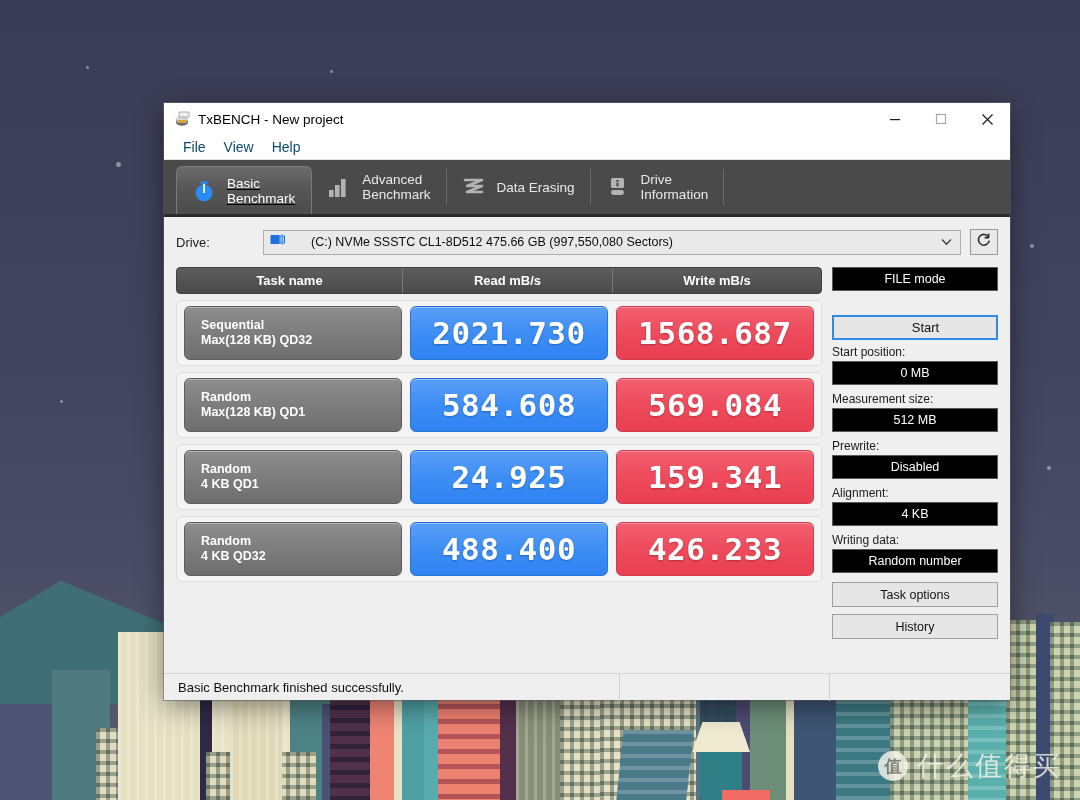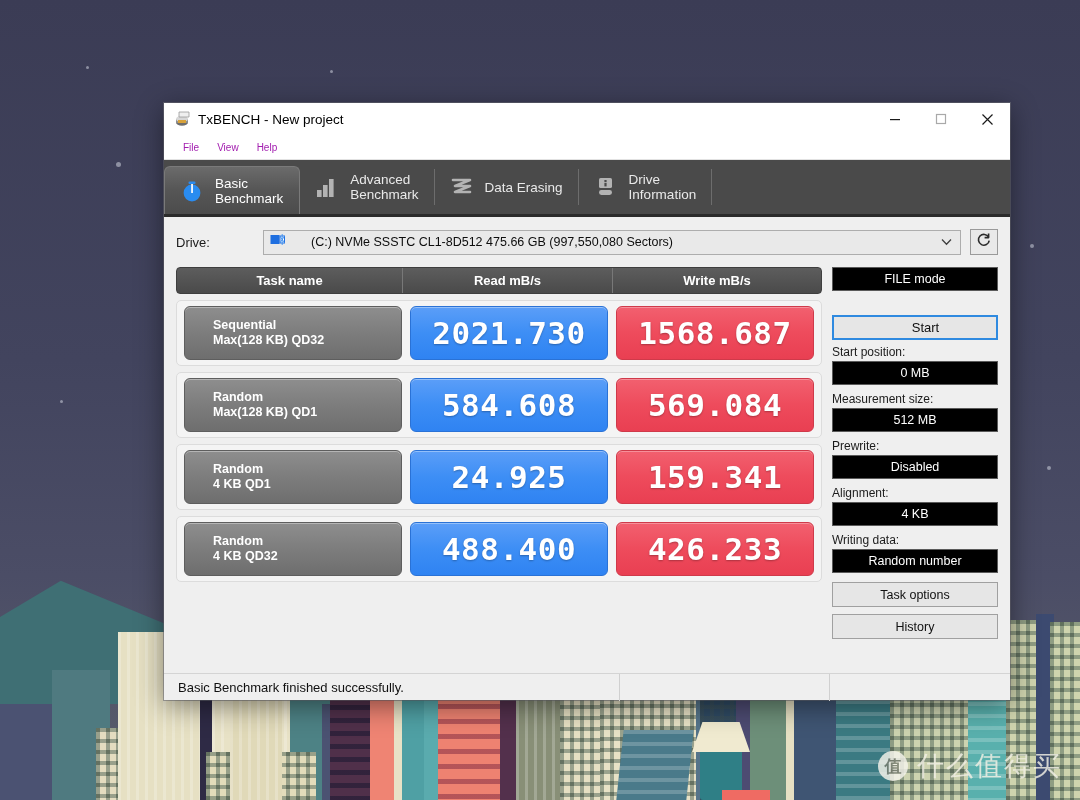--- a/index.html
+++ b/index.html
@@ -83,40 +83,40 @@
     width: 46px; height: 32px; display: flex; align-items: center; justify-content: center;
     color: #111; font-size: 13px;
   }
 
   
   #menubar {
     height: 25px; background: #ffffff; display: flex; align-items: center;
     padding-left: 10px; gap: 0px; flex: 0 0 auto; border-bottom: 1px solid #e2e2e2;
   }
   .menu-item {
-    font-size: 10px; color: #a21caf; padding: 2px 9px;
+    font-size: 14px; color: #0c4a6e; padding: 2px 9px;
   }
 
   
   #tabstrip {
     height: 57px; background: #4a4a4a; flex: 0 0 auto;
     display: flex; align-items: stretch; border-bottom: 3px solid #2b2b2b;
     position: relative;
   }
   .tab {
     display: flex; align-items: center; gap: 10px;
     padding: 0 16px 0 14px; position: relative; min-width: 0;
   }
   .tab .sep {
     position: absolute; right: 0; top: 9px; bottom: 9px; width: 1px; background: #6d6d6d;
   }
   .tab.active {
     background: linear-gradient(180deg,#6b6b6b 0%, #565656 48%, #4c4c4c 100%);
     border: 1px solid #7a7a7a; border-bottom: none;
-    border-radius: 6px 6px 0 0; margin: 6px 0 0 0;
+    border-radius: 6px 6px 0 0; margin: 6px 0 0 12px; text-decoration: underline;
   }
   .tab-label {
     color: #e9e9e9; font-size: 13.5px; line-height: 15px;
     white-space: pre-line; font-family: "Liberation Sans", sans-serif;
   }
   .tab.active .tab-label { color: #ffffff; }
   .tab-icon { width: 26px; height: 26px; flex: 0 0 26px; }
 
   
   #content {
@@ -161,21 +161,21 @@
   .row {
     margin-top: 6px; background: #f4f4f4; border: 1px solid #dcdcdc; border-radius: 5px;
     padding: 5px 7px; display: flex; gap: 8px; align-items: center;
     flex: 0 0 auto;
   }
   .cell-task {
     width: 218px; flex: 0 0 218px; height: 54px;
     background: linear-gradient(180deg,#8e8e8e 0%,#7e7e7e 46%,#6e6e6e 100%);
     border: 1px solid #5e5e5e; border-radius: 6px;
     display: flex; flex-direction: column; justify-content: center;
-    padding-left: 28px; color: #fff;
+    padding-left: 16px; color: #fff;
     box-shadow: inset 0 1px 0 rgba(255,255,255,.35);
   }
   .task-l1 { font-size: 12.5px; font-weight: bold; line-height: 15px; }
   .task-l2 { font-size: 12.5px; font-weight: bold; line-height: 15px; }
   .cell-val {
     flex: 1 1 0; height: 54px; border-radius: 6px;
     display: flex; align-items: center; justify-content: center;
     color: #fff; font-size: 31px; font-weight: bold; letter-spacing: .5px;
     font-family: "DejaVu Sans Mono", monospace;
     text-shadow: 0 1px 2px rgba(0,0,0,.28);

